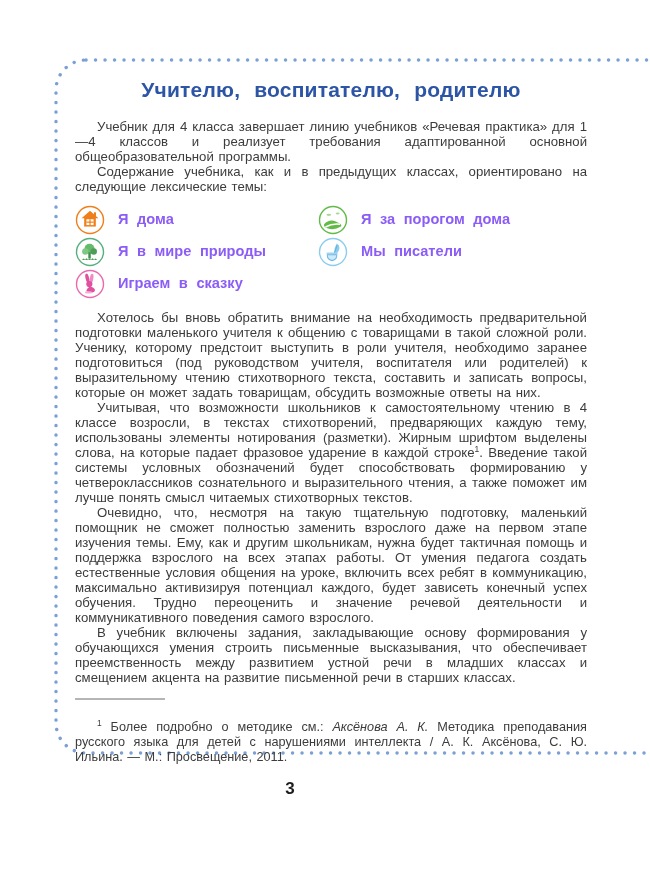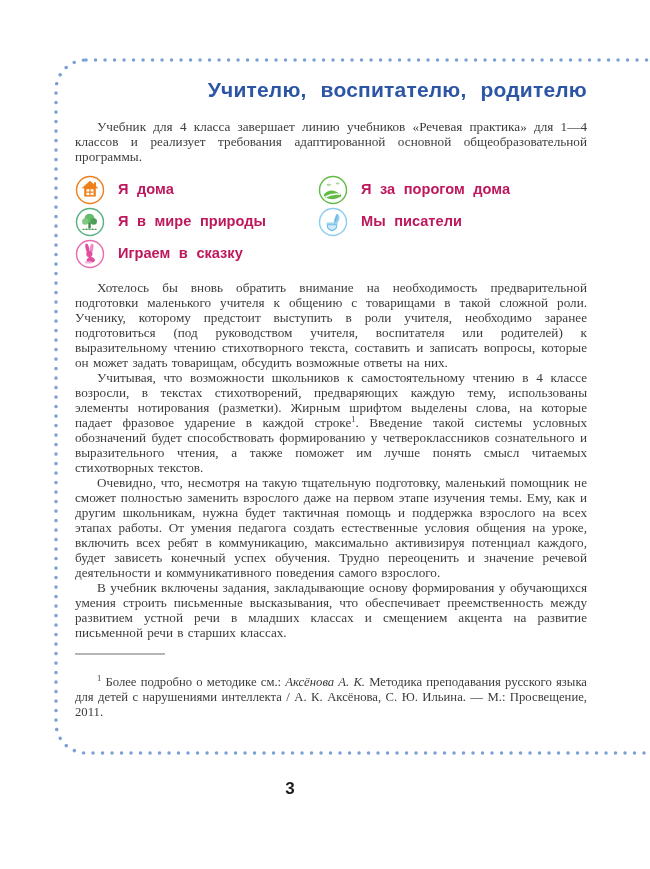--- a/index.html
+++ b/index.html
@@ -6,31 +6,31 @@
   body{
     width:650px;height:869px;background:#ffffff;position:relative;overflow:hidden;
     font-family:"Liberation Sans", sans-serif;color:#3c3c3c;
   }
   .border-svg{position:absolute;left:0;top:0;pointer-events:none;}
   .content{
     position:absolute;left:75px;top:72px;width:512px;
     font-size:13.2px;line-height:15px;text-align:justify;
   }
   .title{
-    color:#2d55a5;font-size:21px;font-weight:bold;text-align:right;
+    color:#2d55a5;font-size:21px;font-weight:bold;text-align:center;
     word-spacing:8px;letter-spacing:.2px;margin:6px 0 17px;line-height:24px;
   }
-  p{margin:0;text-indent:22px;word-spacing:1px;font-family:Liberation Serif, serif;}
+  p{margin:0;text-indent:22px;word-spacing:1px;}
   .topics{
     display:grid;grid-template-columns:243px 269px;row-gap:1px;
     margin:10px 0 11px;
   }
   .topic{display:flex;align-items:center;gap:13px;height:31px;}
   .ticon{flex:0 0 30px;height:30px;display:inline-flex;}
-  .tlabel{font-weight:bold;font-size:14.6px;word-spacing:4.5px;color:#be185d;}
+  .tlabel{font-weight:bold;font-size:14.6px;word-spacing:4.5px;color:#8b5cf6;}
   sup.fn{font-size:8.5px;vertical-align:super;line-height:0;}
   .footnote-rule{width:90px;border:none;border-top:2px solid #b5b5b5;margin:13px 0 7px 0;}
   .footnote{font-size:12.7px;line-height:15.2px;text-align:justify;word-spacing:1px;margin-top:20px;}
   .footnote .it{font-style:italic;}
   .page-number{
     position:absolute;left:240px;top:779px;width:100px;text-align:center;
     font-weight:bold;font-size:17px;color:#1d1d1d;
   }
 </style>
 </head>
@@ -38,20 +38,21 @@
 
 <svg class="border-svg" width="650" height="869" viewBox="0 0 650 869">
   <rect x="56" y="60" width="650" height="693" rx="30" ry="30" fill="none" stroke="#7aa0d6" stroke-width="3.4" stroke-dasharray="0.1 9.4" stroke-linecap="round"></rect>
 </svg>
 
 <div class="content">
 
   <div class="title">Учителю, воспитателю, родителю</div>
 
   <p>Учебник для 4 класса завершает линию учебников «Речевая практика» для 1—4 классов и реализует требования адаптированной основной общеобразовательной программы.</p>
+  <p>Содержание учебника, как и в предыдущих классах, ориентировано на следующие лексические темы:</p>
 
   <div class="topics">
 
     <div class="topic">
       <span class="ticon">
         <svg width="30" height="30" viewBox="0 0 32 32">
           <circle cx="16" cy="16" r="14.4" fill="none" stroke="#ef7f1a" stroke-width="1.5"></circle>
           <rect x="20.2" y="7.8" width="2.2" height="4.5" fill="#ef7f1a"></rect>
           <path d="M16 6 L25 14 H7 Z" fill="#ef7f1a"></path>
           <rect x="9.8" y="13" width="12.4" height="10" fill="#ef7f1a"></rect>

